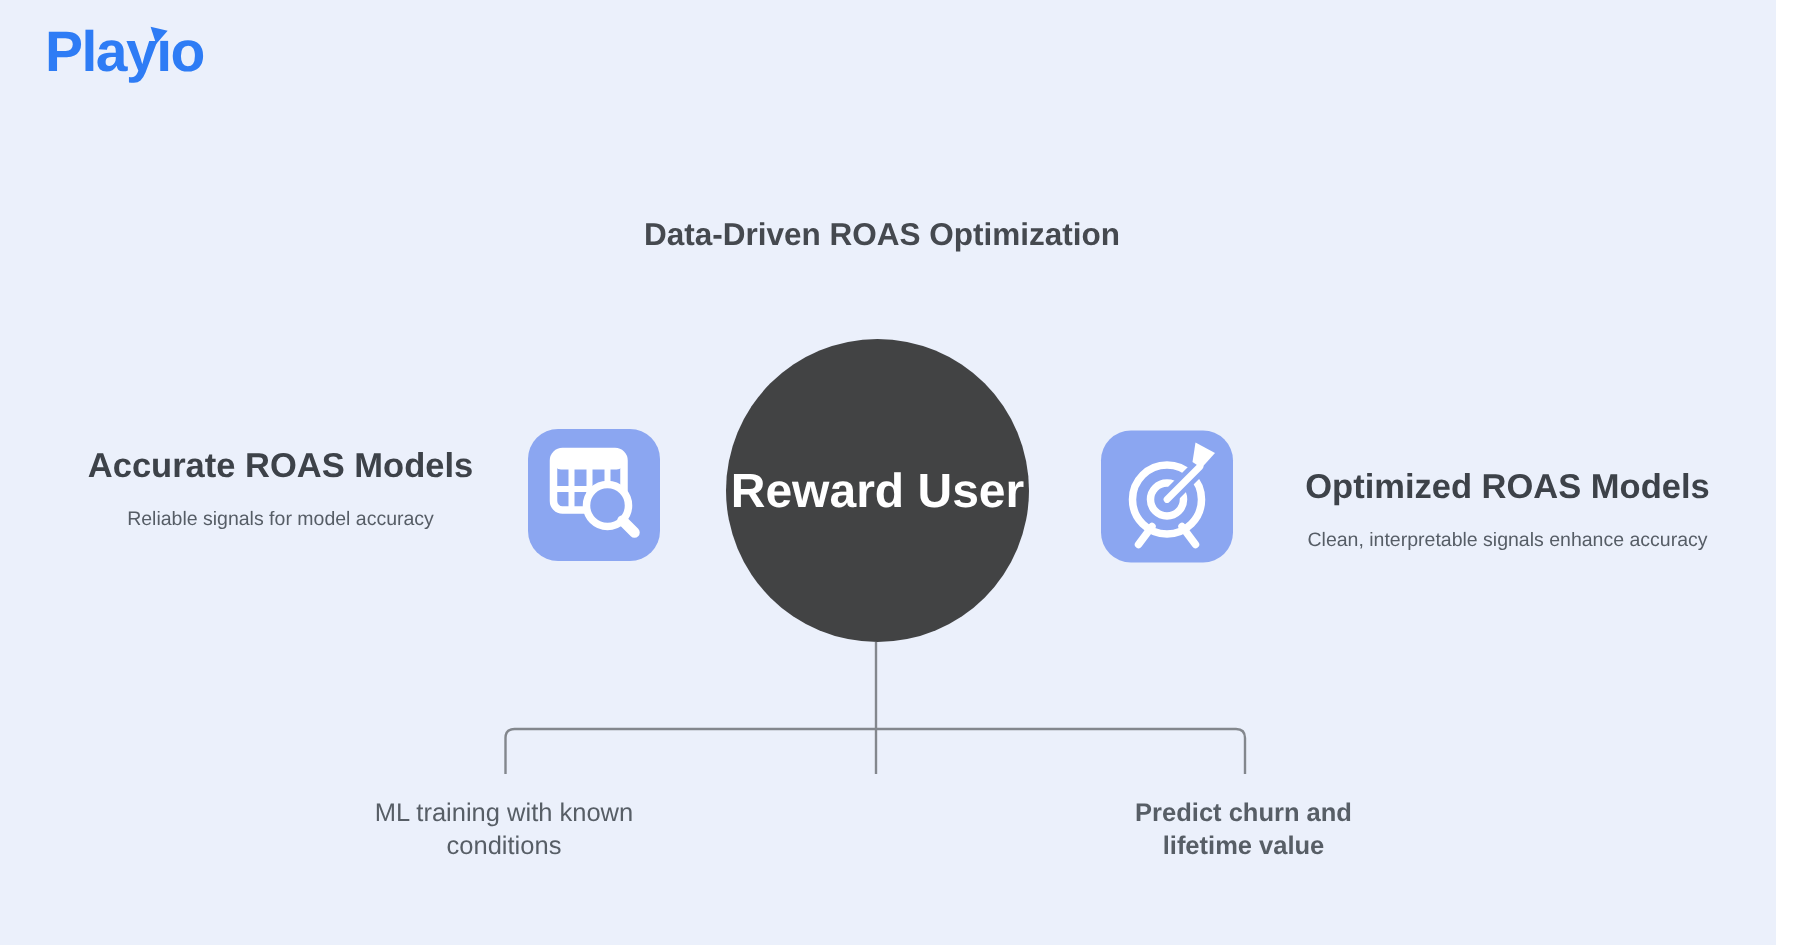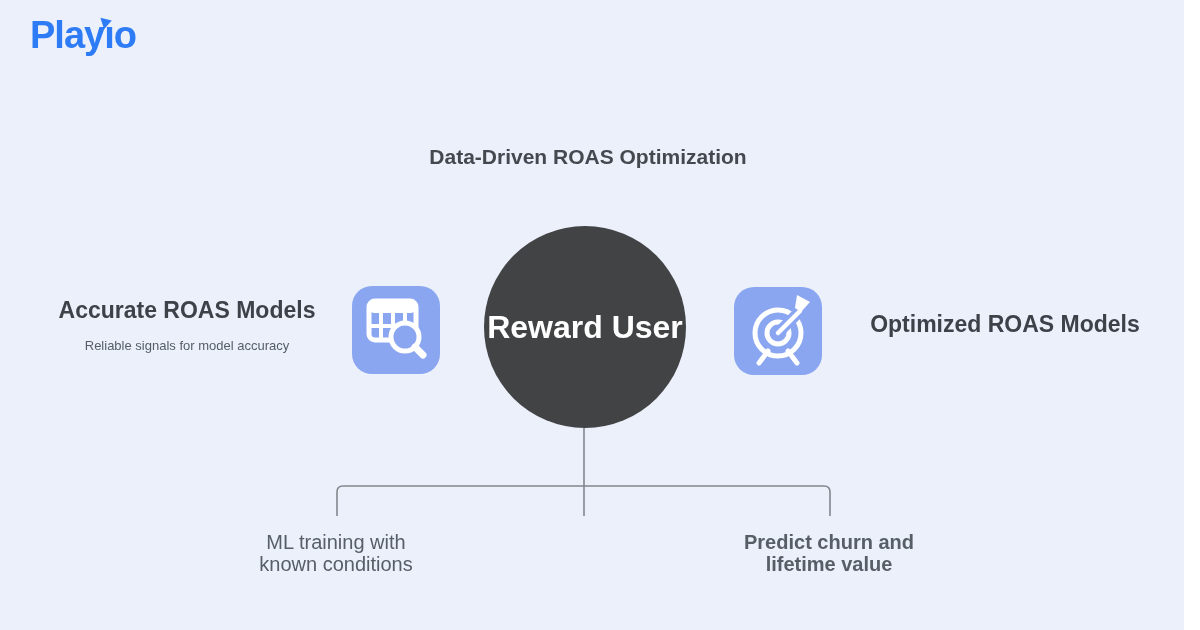--- a/index.html
+++ b/index.html
@@ -66,21 +66,21 @@
   .node-heading{
     margin:0;font-size:23px;font-weight:bold;color:#3d4249;line-height:26px;
   }
   .node-sub{
     margin:11px 0 0 0;font-size:13px;color:#565d66;line-height:23px;
   }
 
   
   .leaf{
     position:absolute;top:531px;width:200px;
-    text-align:center;font-size:20px;color:#575e66;line-height:22px;
+    text-align:center;font-size:17px;color:#575e66;line-height:22px;
   }
   .leaf-1{left:236px;}
   .leaf-2{left:481px;}
   .leaf-3{left:729px;font-weight:bold;}
 </style>
 </head>
 <body>
 
 <div class="canvas">
 
@@ -120,18 +120,19 @@
       <circle cx="44" cy="46" r="23" fill="none" stroke="#ffffff" stroke-width="5"></circle>
       <circle cx="44" cy="46" r="11" fill="none" stroke="#ffffff" stroke-width="5"></circle>
       <line x1="44" y1="46" x2="68" y2="22" stroke="#8ba6f1" stroke-width="11"></line>
       <line x1="44" y1="46" x2="66" y2="24" stroke="#ffffff" stroke-width="4.5" stroke-linecap="round"></line>
       <path d="M61 21 L63 8 L76 15 L67 25 Z" fill="#ffffff"></path>
     </svg>
   </div>
 
   <div class="node node-right">
     <h2 class="node-heading">Optimized ROAS Models</h2>
+    <p class="node-sub">Clean, interpretable signals enhance accuracy</p>
   </div>
 
   <div class="leaf leaf-1">ML training with known conditions</div>
   <div class="leaf leaf-3">Predict churn and lifetime value</div>
 
 </div>
 
 </body></html>

